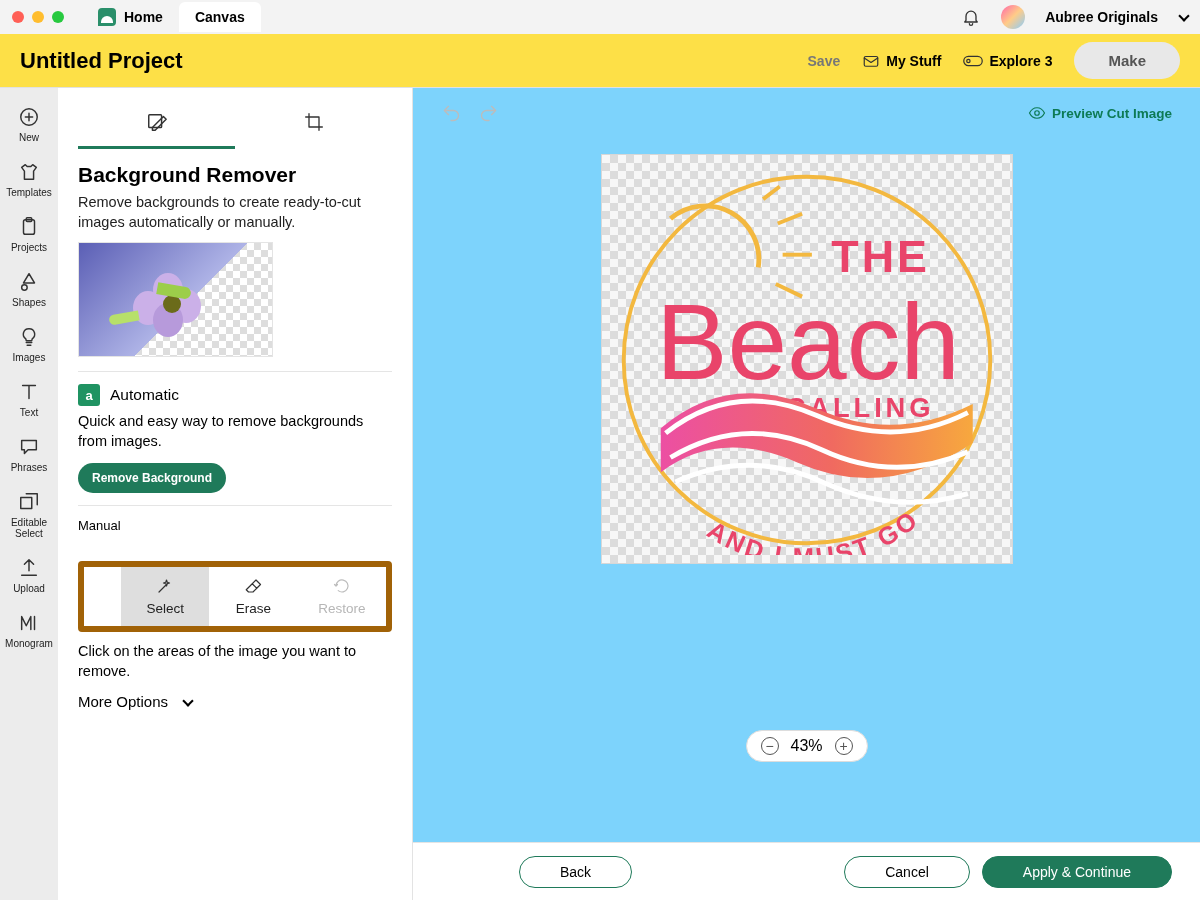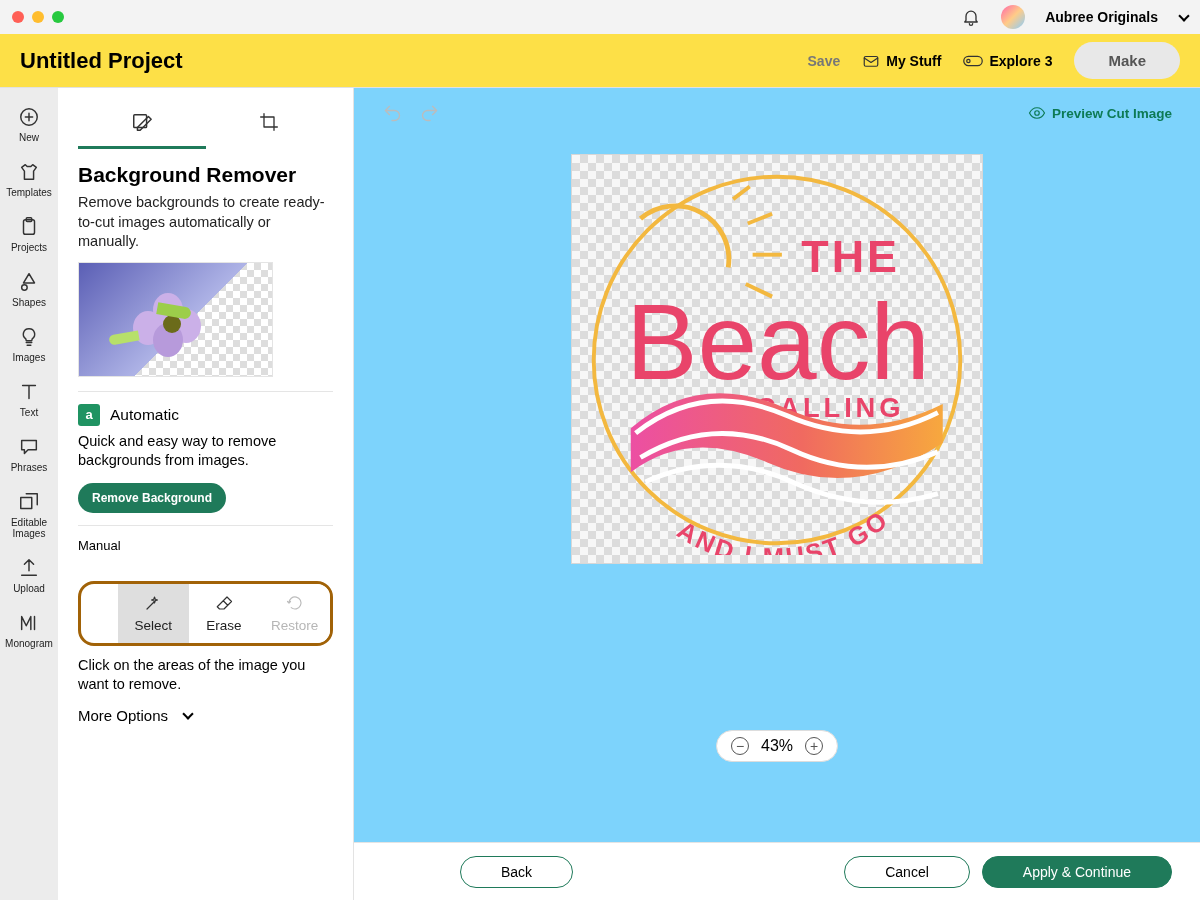--- a/index.html
+++ b/index.html
@@ -28,21 +28,21 @@
 .hdr-link { display:flex; align-items:center; gap:6px; }
 .save { color:#777; }
 .make-btn { background:#e8e8e8; color:#555; padding:10px 34px; border-radius:22px; font-weight:600; border:none; font-size:15px; }
 
 
 .body { display:flex; height:calc(900px - 34px - 54px); }
 .rail { width:58px; background:#ececec; display:flex; flex-direction:column; align-items:center; padding-top:10px; gap:2px; }
 .rail-item { width:58px; display:flex; flex-direction:column; align-items:center; gap:4px; padding:8px 0; font-size:10px; color:#222; cursor:pointer; }
 .rail-icon { width:22px; height:22px; display:flex; align-items:center; justify-content:center; }
 
-.panel { width:296px; background:#fff; border-right:1px solid #e3e3e3; display:flex; flex-direction:column; }
+.panel { width:355px; background:#fff; border-right:1px solid #e3e3e3; display:flex; flex-direction:column; }
 .panel-tabs { display:flex; padding:0 20px; padding-top:14px; }
 .panel-tab { flex:1; display:flex; justify-content:center; padding:10px 0 12px; border-bottom:2px solid transparent; }
 .panel-tab.active { border-bottom:3px solid #1f7a5a; }
 .panel-scroll { padding:14px 20px 10px; overflow:auto; flex:1; }
 .panel h1 { font-size:21px; font-weight:700; margin-bottom:6px; }
 .panel p.lead { font-size:14.5px; line-height:1.35; color:#222; margin-bottom:10px; }
 .example-img { width:195px; height:115px; background:
   linear-gradient(135deg,#5b5fb5 0%, #aeb3e6 55%, transparent 55%),
   repeating-conic-gradient(#ddd 0 25%, #fff 0 50%);
   background-size:100% 100%, 14px 14px;
@@ -52,21 +52,21 @@
 .petal:nth-child(1){left:20px;top:0;} .petal:nth-child(2){left:0;top:18px;} .petal:nth-child(3){left:38px;top:16px;} .petal:nth-child(4){left:20px;top:30px;background:#b79adb;}
 .fcenter{position:absolute;left:30px;top:22px;width:18px;height:18px;border-radius:50%;background:#6b6b1a;}
 .leaf{position:absolute;width:34px;height:12px;background:#9cce4a;border-radius:0 12px 12px 0;left:78px;top:42px;transform:rotate(10deg);}
 .leaf2{position:absolute;width:30px;height:10px;background:#b7e06a;border-radius:12px 0 0 12px;left:30px;top:70px;transform:rotate(-10deg);}
 hr.sep { border:none; border-top:1px solid #e5e5e5; margin:12px 0; }
 .sec-head { display:flex; align-items:center; gap:10px; font-size:15.5px; font-weight:500; margin-bottom:6px; }
 .auto-icon { width:22px;height:22px;background:#1f9362;border-radius:3px;display:flex;align-items:center;justify-content:center;color:#fff;font-weight:700;font-size:13px;}
 .sec-desc { font-size:14.5px; line-height:1.35; margin-bottom:12px; }
 .remove-btn { background:#1f7a5a; color:#fff; border:none; padding:8px 14px; border-radius:16px; font-size:12px; font-weight:600;}
 .manual-head { font-size:13px; font-weight:500; margin:6px 0 28px;}
-.seg { display:flex; border:3px solid #a16207; border-radius:16px; overflow:hidden; margin-bottom:10px;padding-left:37px; }
+.seg { display:flex; border:6px solid #a16207; border-radius:4px; overflow:hidden; margin-bottom:10px;padding-left:37px; }
 .seg-btn { flex:1; display:flex; flex-direction:column; align-items:center; gap:6px; padding:10px 0; font-size:13.5px; background:#fff; color:#222;}
 .seg-btn.selected { background:#dedede; }
 .seg-btn.disabled { color:#b6b6b6; }
 .more-opt { display:flex; align-items:center; gap:14px; font-size:15px; margin-top:8px; }
 
 
 .canvas-area { flex:1; position:relative; background:#7dd3fc; display:flex; flex-direction:column; }
 .canvas-top { height:50px; display:flex; align-items:center; padding:0 28px; }
 .undo-redo { display:flex; gap:18px; color:#888; }
 .preview-link { margin-left:auto; color:#0d7a55; font-weight:600; font-size:13.5px; display:flex; align-items:center; gap:6px; }
@@ -92,20 +92,29 @@
 .ico.green path, .ico.green circle { stroke:#0d7a55; }
 </style>
 </head>
 <body>
 
 <div class="titlebar">
   <div class="traffic">
     <span class="dot red"></span>
     <span class="dot yellow"></span>
     <span class="dot green"></span>
+  </div>
+  <div class="tabs-top">
+    <div class="tab-top">
+      <span class="home-logo"></span>
+      <span>Home</span>
+    </div>
+    <div class="tab-top active">
+      <span>Canvas</span>
+    </div>
   </div>
   <div class="titlebar-right">
     <svg class="bell ico" viewBox="0 0 24 24">
         <path d="M6 16V11a6 6 0 1 1 12 0v5l1.5 2h-15L6 16Z"></path>
         <path d="M10 20a2 2 0 0 0 4 0"></path>
       </svg>
     <span class="avatar"></span>
     <span class="username">Aubree Originals</span>
     <span class="chev"></span>
   </div>
@@ -196,21 +205,21 @@
         </span>
       <span>Phrases</span>
     </div>
     <div class="rail-item">
       <span class="rail-icon">
           <svg class="ico" width="22" height="22" viewBox="0 0 24 24">
             <rect x="3" y="7" width="12" height="12"></rect>
             <path d="M9 3h12v12"></path>
           </svg>
         </span>
-      <span style="text-align:center;line-height:1.1;">Editable Images</span>
+      <span style="text-align:center;line-height:1.1;">Editable Select</span>
     </div>
     <div class="rail-item">
       <span class="rail-icon">
           <svg class="ico" width="22" height="22" viewBox="0 0 24 24">
             <path d="M12 3v12M7 8l5-5 5 5M4 20h16"></path>
           </svg>
         </span>
       <span>Upload</span>
     </div>
     <div class="rail-item">

